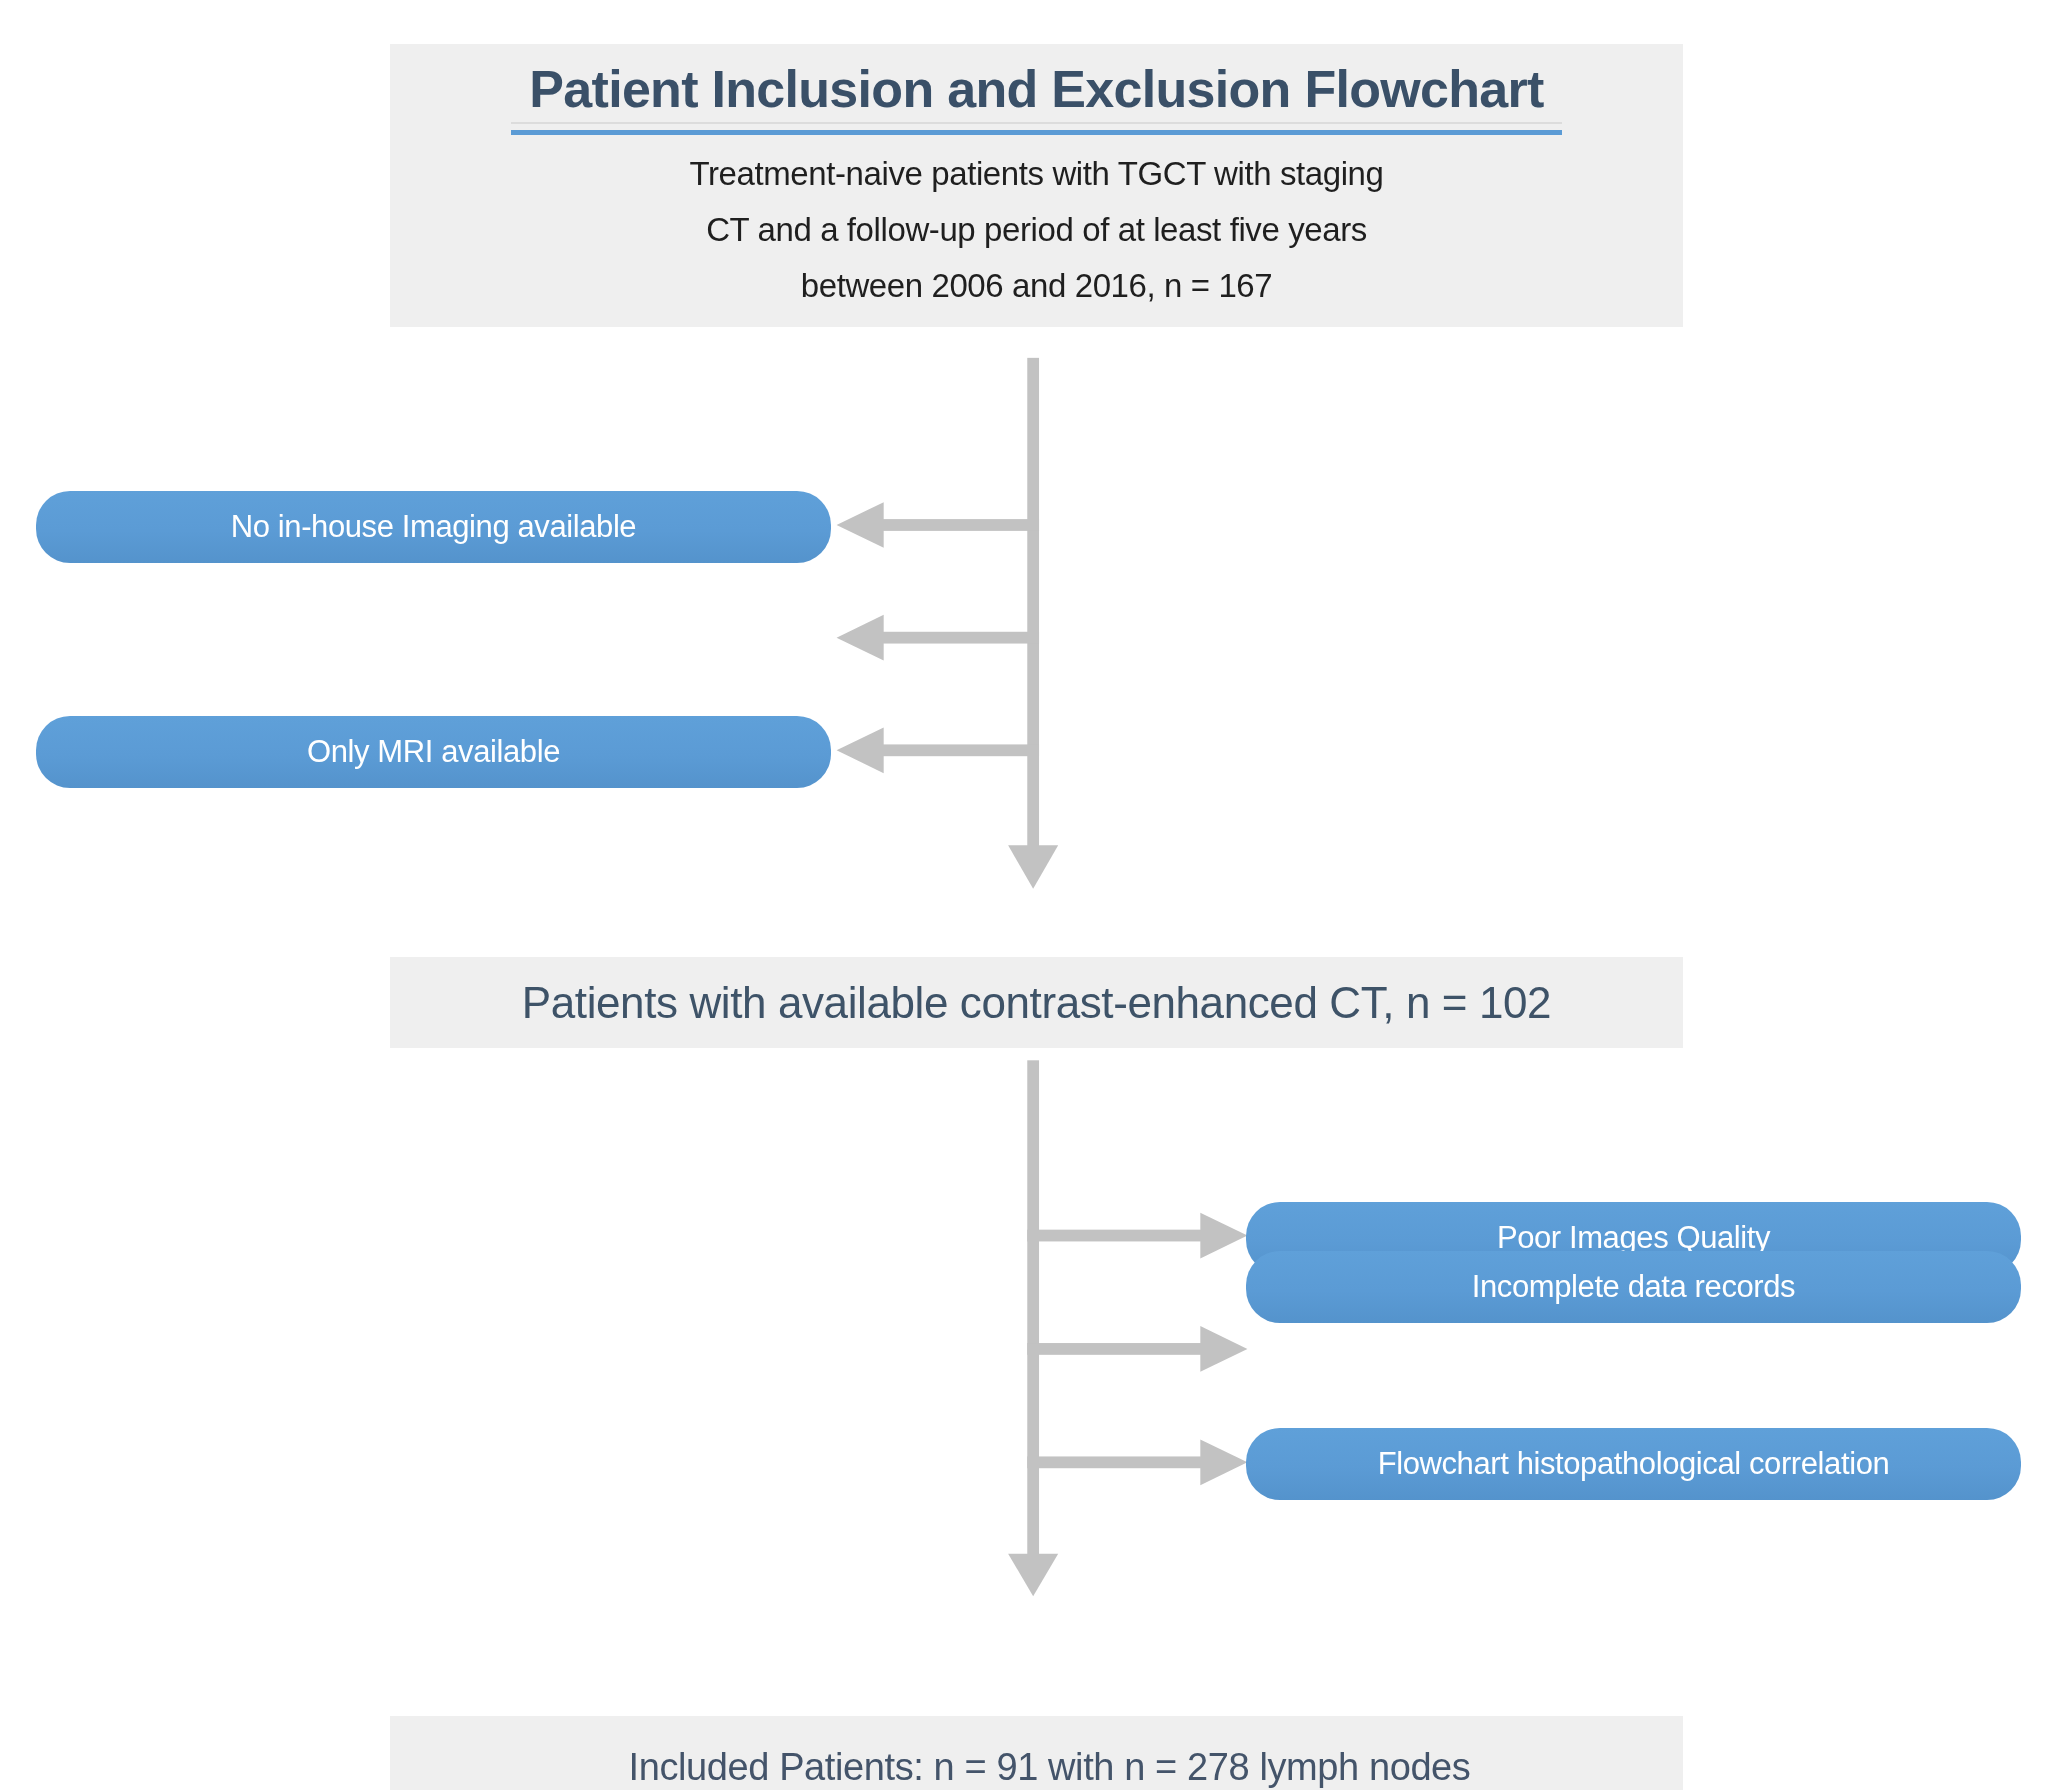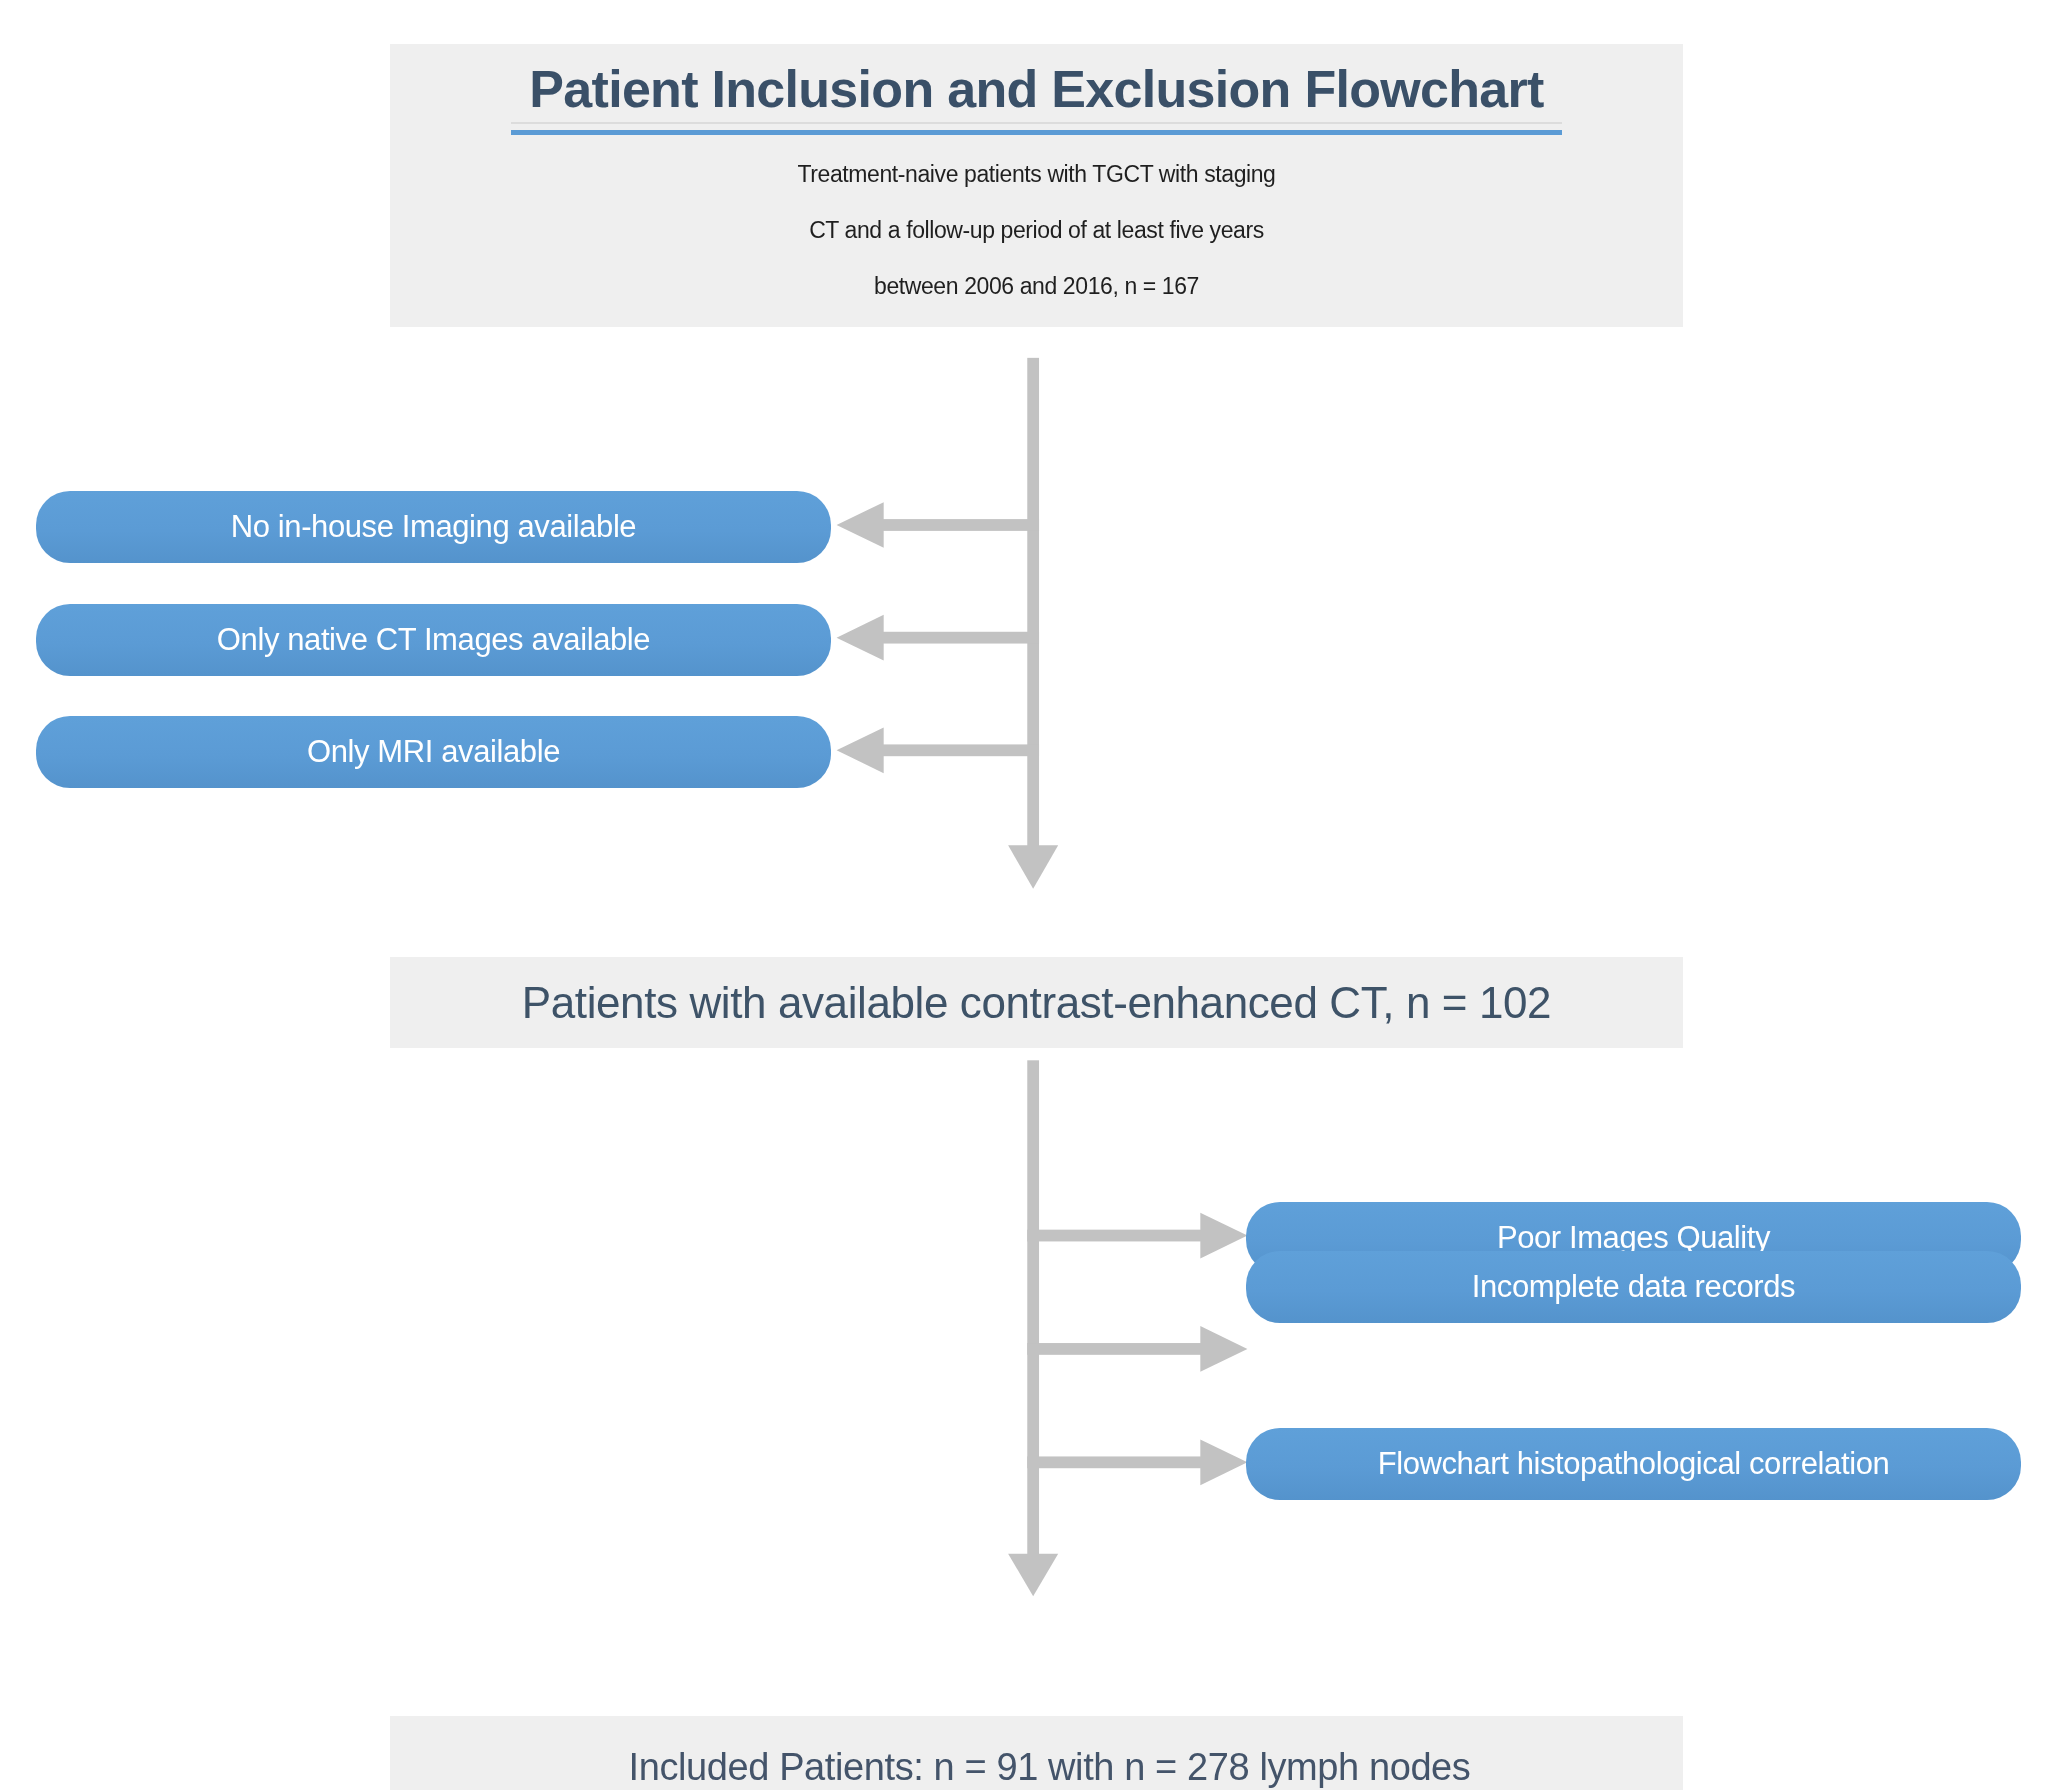--- a/index.html
+++ b/index.html
@@ -49,21 +49,21 @@
   .title-underline {
     width: 1051px;
     margin: 8.8px auto 0 auto;
     height: 5.9px;
     border-top: 2.2px solid var(--underline-gray, #DCDCDC);
     border-bottom: 5.2px solid var(--underline-blue, #5B9BD5);
     background: transparent;
   }
   .fc-body {
     margin-top: 11.8px;
-    font-size: 23px;
+    font-size: 33px;
     line-height: 56px;
     letter-spacing: -0.4px;
     color: var(--body-dark, #1F1F1F);
     white-space: pre-line;
   }
   .mid-box {
     top: 957px;
     height: 91px;
     display: flex;
     align-items: center;
@@ -153,23 +153,20 @@
     <div class="fc-title">Patient Inclusion and Exclusion Flowchart</div>
     <div class="title-underline"></div>
     <div class="fc-body">Treatment-naive patients with TGCT with staging
 CT and a follow-up period of at least five years
 between 2006 and 2016, n = 167</div>
   </div>
 
   <div class="pill pill-left" style="top:491px">
     <span>No in-house Imaging available</span>
   </div>
-  <div class="pill pill-left" style="top:604px">
-    <span>Only native CT Images available</span>
-  </div>
   <div class="pill pill-left" style="top:716px">
     <span>Only MRI available</span>
   </div>
 
   <div class="gbox mid-box">
     <span>Patients with available contrast-enhanced CT, n = 102</span>
   </div>
 
   <div class="pill pill-right" style="top:1202px">
     <span>Poor Images Quality</span>

